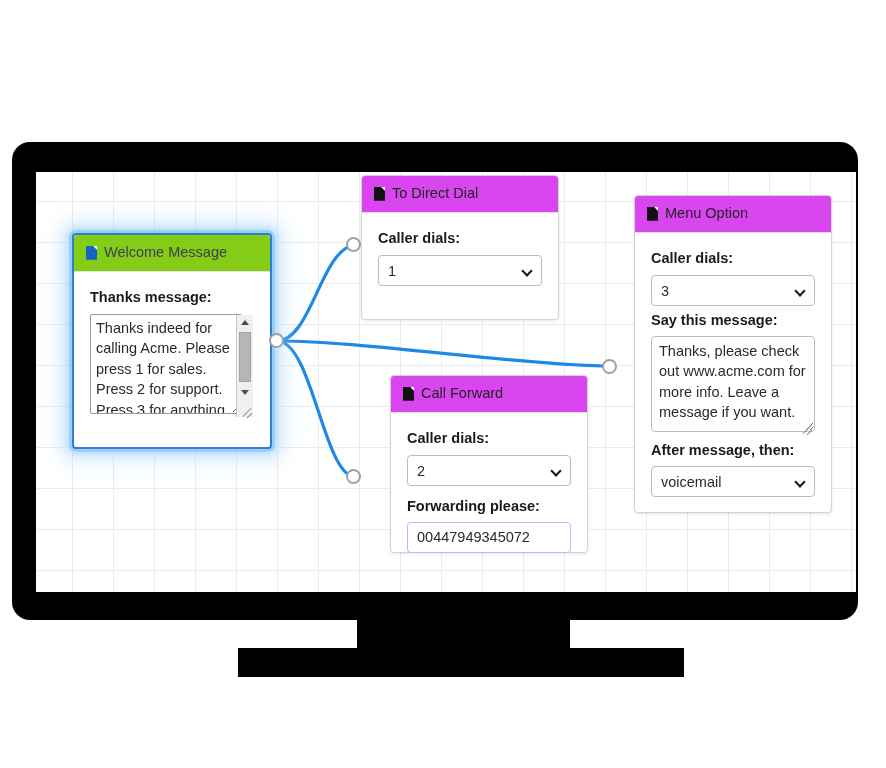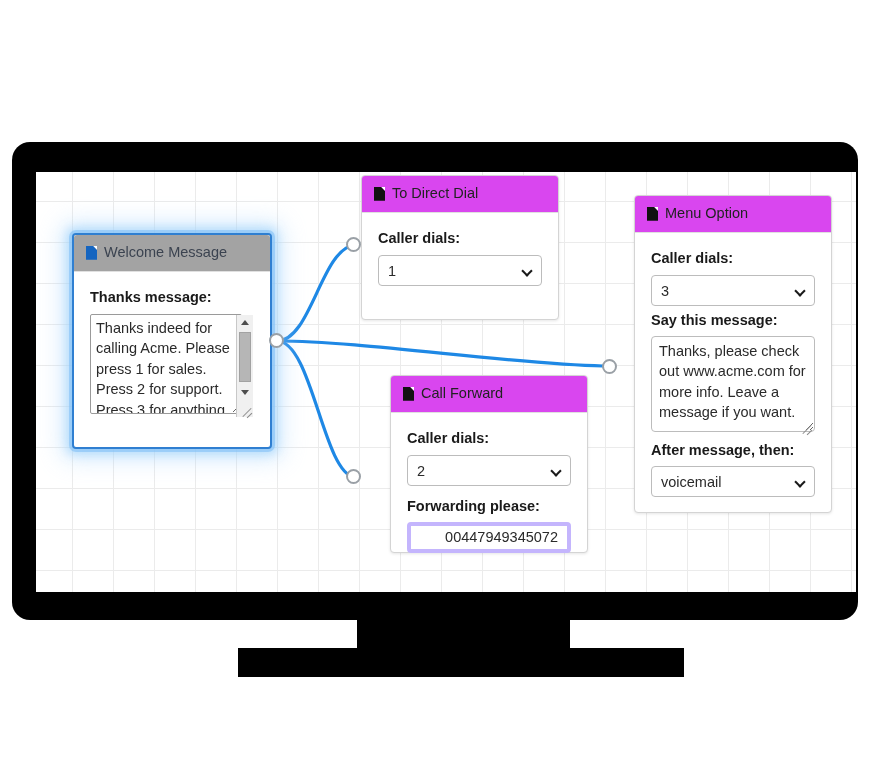--- a/index.html
+++ b/index.html
@@ -143,21 +143,21 @@
   }
 
   
   #node-welcome {
     border: 2px solid #2f7fd1;
     box-shadow:
       0 0 0 3px rgba(125,190,245,0.55),
       0 0 10px 6px rgba(150,205,250,0.55),
       0 0 22px 12px rgba(180,220,252,0.45);
   }
-  #node-welcome .node-header { background: #a3a3a3; }
+  #node-welcome .node-header { background: #84cc16; }
   #node-welcome .doc-icon { color: #1565c0; }
   #node-welcome .node-title { color: #3b4350; }
 
   .node-plain .doc-icon { color: #111111; }
 
   
   select.ctl {
     -webkit-appearance: none;
     appearance: none;
     width: 100%;
@@ -195,25 +195,24 @@
     transform: rotate(45deg);
   }
 
   input.ctl {
     width: 100%;
     box-sizing: border-box;
     font-family: "Liberation Sans", sans-serif;
     font-size: 14.5px;
     color: #2a2a2a;
     background: #ffffff;
-    border: 4px solid #c4b5fd;
+    border: 1px solid #c4b5fd;
     border-radius: 4px;
     padding: 6px 9px;
     height: 31px;
-    text-align: right;
   }
 
   textarea.ctl {
     box-sizing: border-box;
     font-family: "Liberation Sans", sans-serif;
     font-size: 14.5px;
     line-height: 20.5px;
     color: #2a2a2a;
     background: #ffffff;
     border: 1px solid #9a9a9a;

